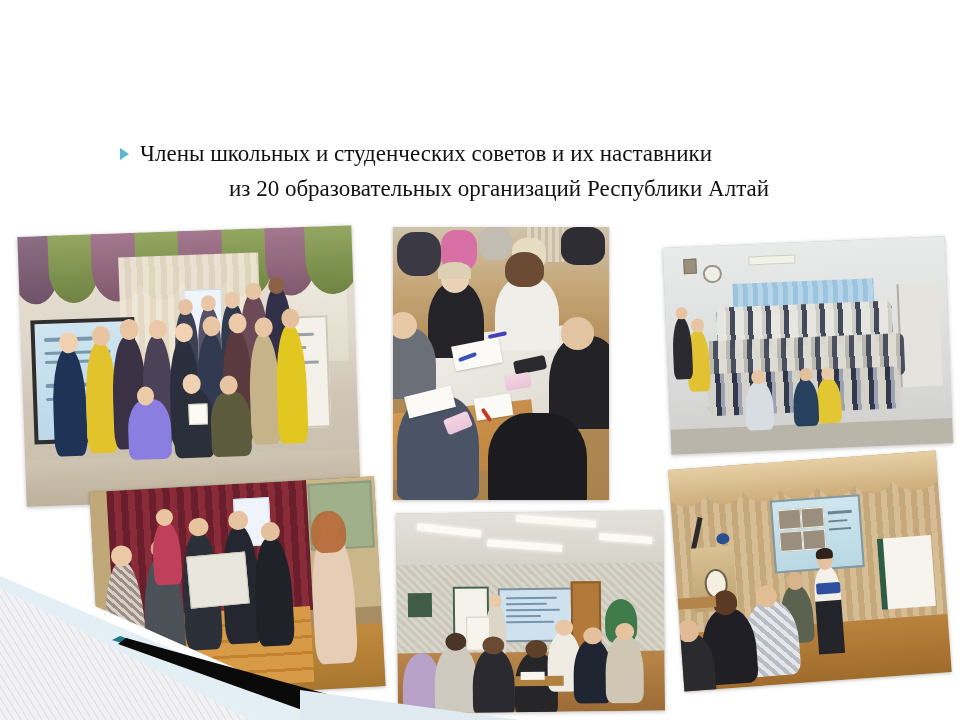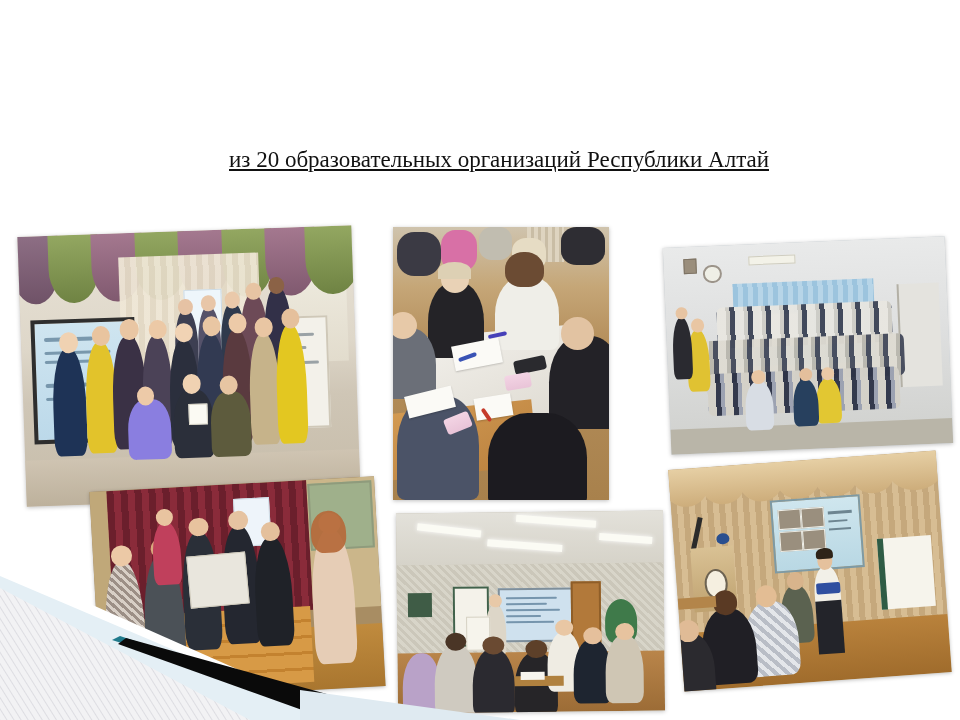--- a/index.html
+++ b/index.html
@@ -21,21 +21,21 @@
 
   
   .body-block{position:absolute;left:120px;top:140px;width:740px;}
   .bullet-row{display:flex;align-items:flex-start;gap:11px;}
   .bullet-mark{
     flex:0 0 auto;margin-top:8px;
     width:0;height:0;border-left:9px solid #5bb7cf;
     border-top:6px solid transparent;border-bottom:6px solid transparent;
   }
   .bullet-text{font-size:23px;color:#111;line-height:1.25;}
-  .body-line2{font-size:23px;color:#111;text-align:center;margin-top:7px;padding-left:18px;text-decoration:underline;}
+  .body-line2{font-size:23px;color:#111;text-align:center;margin-top:7px;padding-left:18px;}
 
   
   .deco{position:absolute;left:0;bottom:0;width:520px;height:180px;pointer-events:none;}
   .deco svg{display:block;}
 
   
   .photo{position:absolute;overflow:hidden;background:#cfcfcf;
          box-shadow:0 1px 4px rgba(0,0,0,.25);}
   .photo .ph-inner{position:absolute;inset:0;overflow:hidden;}
 
@@ -122,20 +122,24 @@
   #p6 .flip{position:absolute;right:4%;top:38%;width:18%;height:32%;background:#f6f4ec;border-left:6px solid #2f5c45;}
   #p6 .floor{position:absolute;left:0;bottom:0;width:100%;height:26%;background:linear-gradient(180deg,#b9823c,#a06c2c);}
 </style>
 </head>
 <body>
 
 <div class="slide">
 
 
   <div class="body-block">
+    <div class="bullet-row">
+      <span class="bullet-mark"></span>
+      <span class="bullet-text">Члены школьных и студенческих советов и их наставники</span>
+    </div>
     <div class="body-line2">из 20 образовательных организаций Республики Алтай</div>
   </div>
 
   <div class="photo" id="p1">
     <div class="ph-inner">
       <div class="wall"></div>
       <div class="window"></div>
 
       <div class="swag" style="left:-2%;width:14%;background:linear-gradient(180deg,#8d6e84,#6f5267);"></div>
       <div class="swag" style="left:9%;width:15%;background:linear-gradient(180deg,#93a761,#6f8343);"></div>

